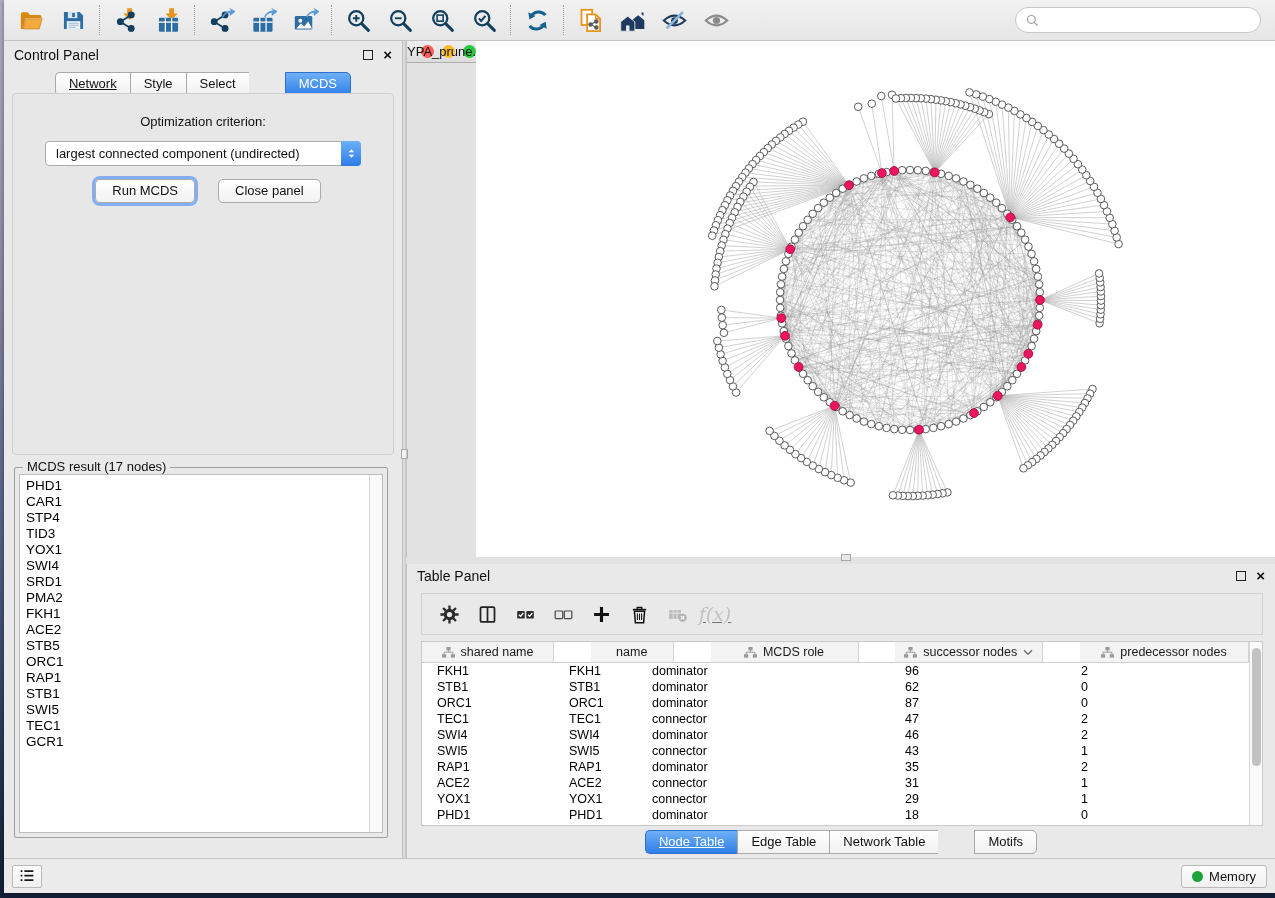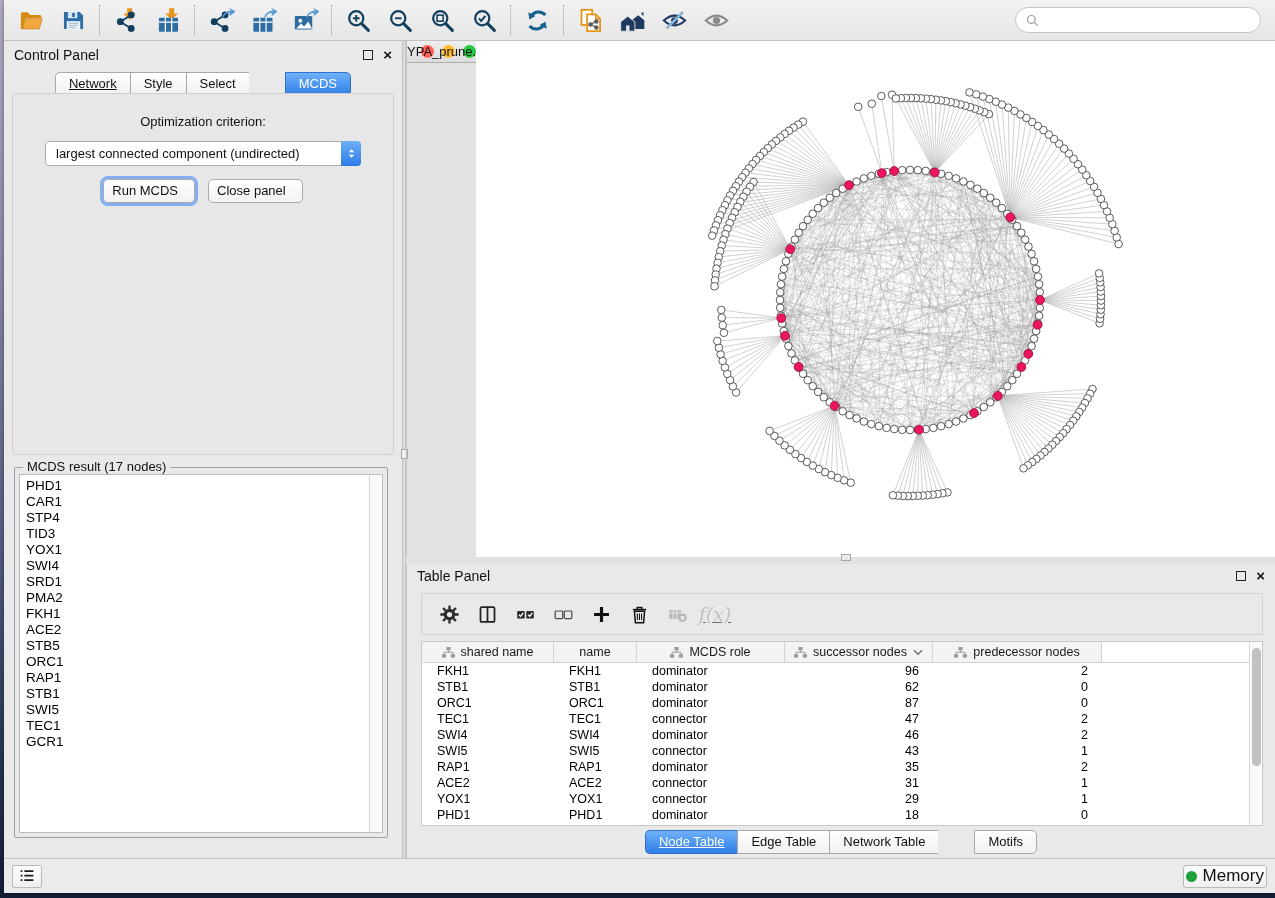--- a/index.html
+++ b/index.html
@@ -36,21 +36,21 @@
   .seg-tab:first-child { border-radius:5px 0 0 5px;text-decoration:underline; }
   .seg-tab:last-child { border-radius:0 5px 5px 0; border-right:1px solid #a9a9a9;margin-left:36px; }
   .seg-tab.active { background:linear-gradient(#6fb0f7,#2f7fe8); color:#fff; border-color:#2f6fd0; }
 
   #cp-card { position:absolute; left:8px; right:8px; top:52px; height:362px; background:#e7e7e7; border:1px solid #cfcfcf; border-radius:4px; }
   #opt-label { text-align:center; font-size:13px; margin-top:20px; color:#111; }
   #opt-select { margin:12px auto 0 auto; width:316px; height:25px; background:#fff; border:1px solid #acacac; border-radius:4px; display:flex; align-items:center; cursor:pointer; }
   #opt-select .sel-text { flex:1; font-size:13px; padding-left:10px; white-space:nowrap; color:#111; }
   #opt-select .stepper { width:20px; height:25px; margin:-1px -1px -1px 0; background:linear-gradient(#6db0f8,#2d7ce8); border-radius:0 4px 4px 0; display:flex; align-items:center; justify-content:center; }
   .btn-row { display:flex; justify-content:center; gap:13px; margin-top:13px; }
-  .mac-btn { font-size:13px; color:#111; padding:3px 16px 4px 8px; background:linear-gradient(#ffffff,#f2f2f2); border:1px solid #ababab; border-radius:5px; cursor:pointer; }
+  .mac-btn { font-size:13px; color:#111; padding:3px 16px 4px 16px; background:linear-gradient(#ffffff,#f2f2f2); border:1px solid #ababab; border-radius:5px; cursor:pointer;margin-left:10px; }
   .mac-btn.focused { box-shadow:0 0 0 3px rgba(97,156,245,.75); }
 
   #mcds-result { position:absolute; left:10px; right:14px; top:426px; bottom:20px; border:1px solid #9f9f9f; border-radius:2px; }
   #mcds-legend { position:absolute; top:-9px; left:8px; background:#e9e9e9; padding:0 4px; font-size:13px; color:#111; }
   #mcds-list { position:absolute; inset:6px 4px 4px 4px; background:#fff; border:1px solid #bcbcbc; overflow:hidden; display:flex; }
   #mcds-items { flex:1; padding:3px 0 0 6px; }
   .mcds-item { font-size:13.5px; color:#000; line-height:16px; }
   #mcds-scroll { width:13px; flex:0 0 13px; background:#fafafa; border-left:1px solid #d6d6d6; }
 
   
@@ -71,36 +71,36 @@
   
   #table-panel { flex:1; background:#e9e9e9; border-left:1px solid #c4c4c4; position:relative; min-height:0; display:flex; flex-direction:column; }
   #tbl-toolbar { margin:7px 12px 0 14px; height:42px; background:#e9e9e9; border:1px solid #d2d2d2; display:flex; align-items:center; padding:0 8px; flex:0 0 42px; }
   .tt-btn { border:none; background:transparent; width:38px; height:34px; display:flex; align-items:center; justify-content:center; cursor:pointer;text-decoration:underline; }
   .tt-btn svg { width:21px; height:21px; }
   .tt-btn.disabled { opacity:.5; cursor:default; }
   .fx { font-family:"DejaVu Serif","Liberation Serif",serif; font-style:italic; font-size:19px; color:#9a9a9a; }
 
   #tbl-wrap { margin:6px 12px 0 14px; flex:1; background:#fff; border:1px solid #c9c9c9; position:relative; overflow:hidden; display:flex; }
   #tbl { flex:1; }
-  #tbl-head { display:flex; height:21px; border-bottom:1px solid #cfcfcf; }
+  #tbl-head { display:flex; height:21px; border-bottom:1px solid #cfcfcf;justify-content:space-between; }
   .th { background:#f3f3f3; border-right:1px solid #d4d4d4; display:flex; align-items:center; justify-content:center; gap:6px; font-size:12.5px; color:#1a1a1a; }
   .th svg.hier { width:13px; height:11px; }
   .tr { display:flex; height:16px; }
   .td { font-size:12.5px; color:#000; line-height:16px; white-space:nowrap; overflow:hidden; }
   .td.left { padding-left:15px; text-align:left; }
   .td.right { padding-right:14px; text-align:right; }
   #tbl-scroll { width:13px; flex:0 0 13px; background:#fafafa; border-left:1px solid #d8d8d8; position:relative; }
   #tbl-thumb { position:absolute; left:1.5px; width:9px; top:6px; height:118px; background:#c2c2c2; border-radius:5px; }
 
   #tbl-tabs { height:32px; flex:0 0 32px; display:flex; justify-content:center; align-items:center; }
 
   
   #status-bar { height:35px; flex:0 0 35px; background:#ebebeb; border-top:1px solid #c4c4c4; display:flex; align-items:center; padding:0 8px; }
   #list-btn { width:30px; height:23px; background:linear-gradient(#fdfdfd,#f0f0f0); border:1px solid #b9b9b9; border-radius:2px; display:flex; align-items:center; justify-content:center; cursor:pointer; }
-  #memory-btn { margin-left:auto; height:23px; background:linear-gradient(#fdfdfd,#f0f0f0); border:1px solid #b9b9b9; border-radius:3px; display:flex; align-items:center; gap:6px; padding:0 2px; font-size:17px; color:#111; cursor:pointer; }
+  #memory-btn { margin-left:auto; height:23px; background:linear-gradient(#fdfdfd,#f0f0f0); border:1px solid #b9b9b9; border-radius:3px; display:flex; align-items:center; gap:6px; padding:0 10px; font-size:13px; color:#111; cursor:pointer; }
   #mem-dot { width:11px; height:11px; border-radius:50%; }
 </style>
 </head>
 <body>
 
 <div id="app">
 
   <div id="main-toolbar">
 
     <button class="tb-btn">

